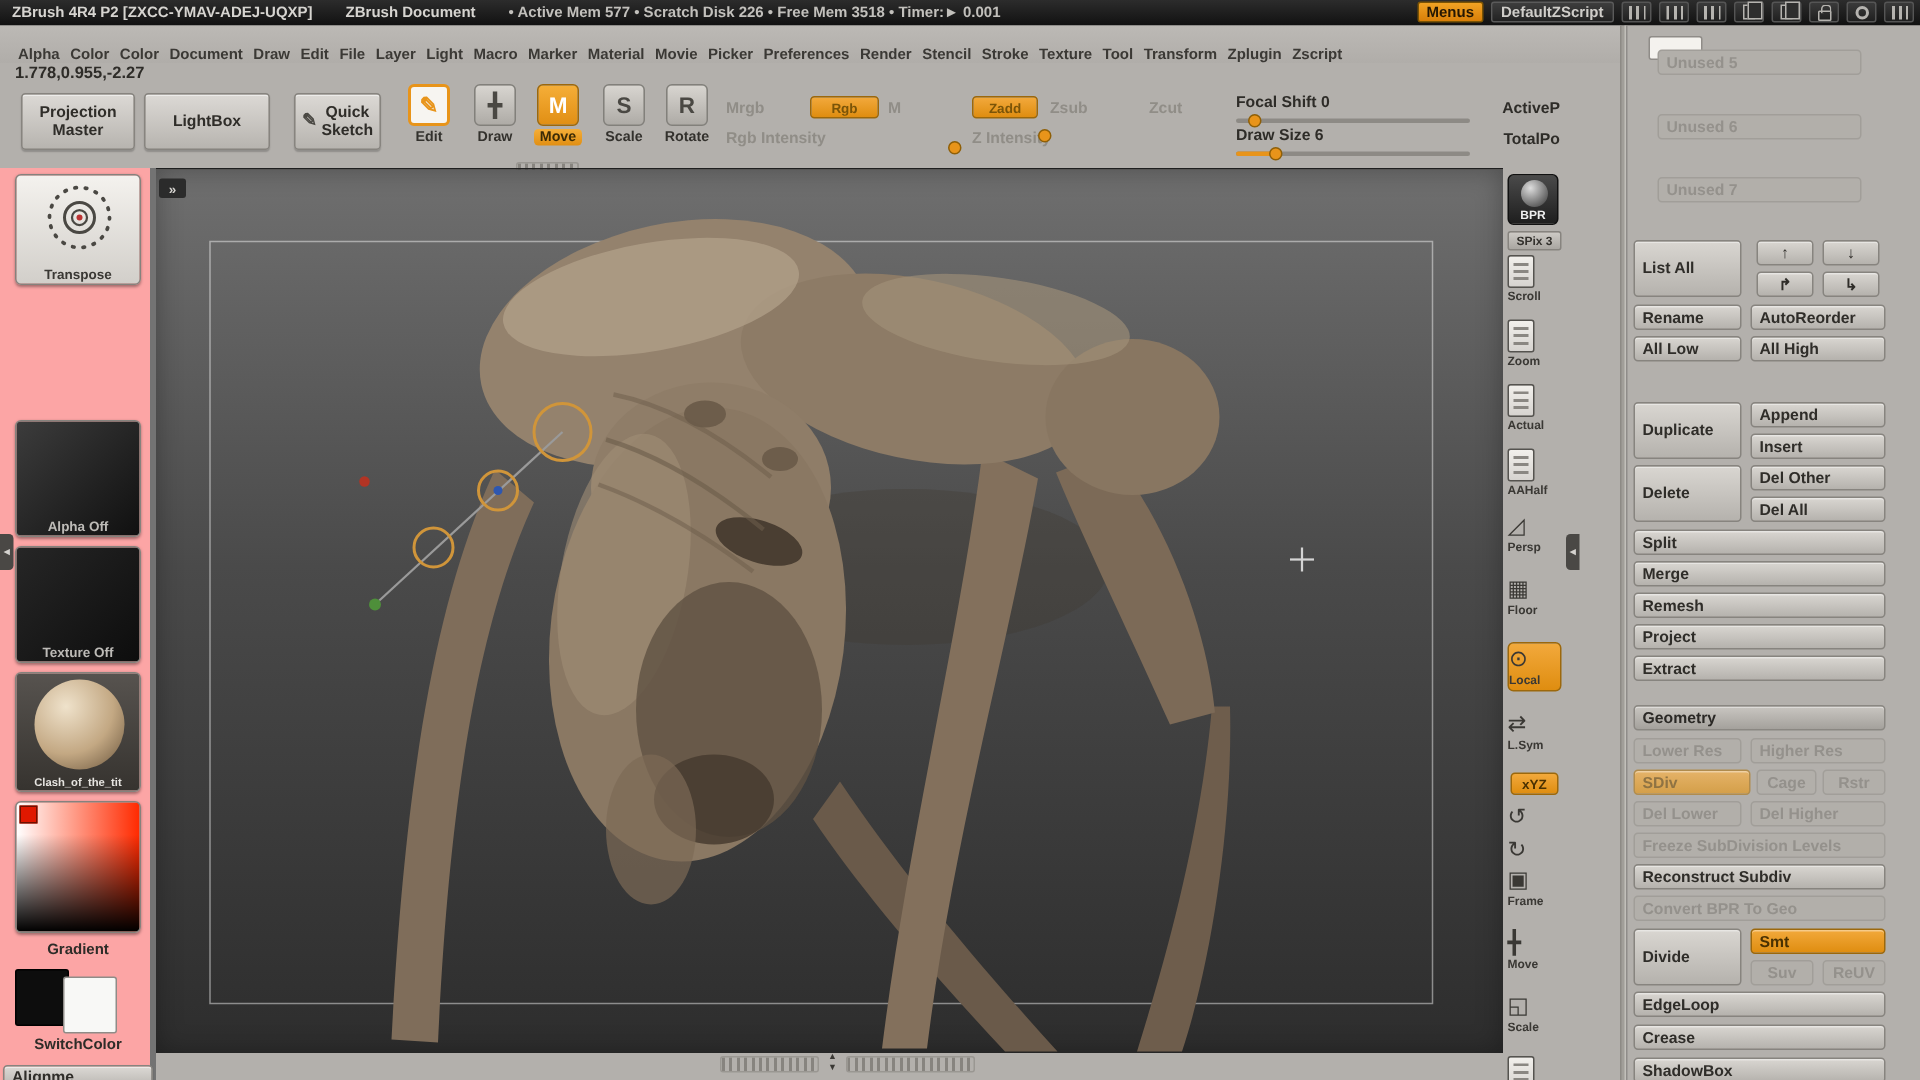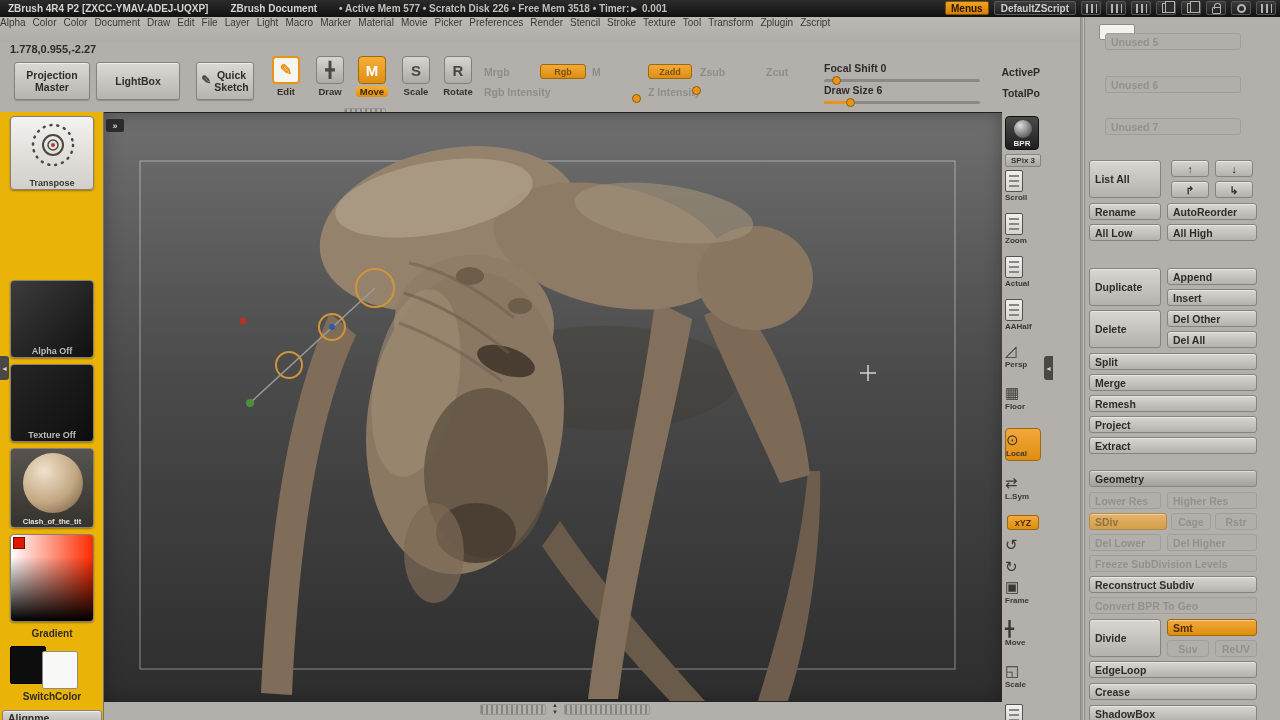--- a/index.html
+++ b/index.html
@@ -22,22 +22,22 @@
     border-radius:2px;display:flex;align-items:center;justify-content:center;cursor:pointer}
   .bars{width:11px;height:9px;background:repeating-linear-gradient(90deg,#b5b3af 0 2px,transparent 2px 5px)}
   .pages{width:8px;height:10px;border:1px solid #b5b3af;position:relative;background:#2e2e2e}
   .pages::after{content:"";position:absolute;left:2px;top:-3px;width:8px;height:10px;border:1px solid #b5b3af;background:#2e2e2e}
   .locki{width:9px;height:7px;border:1px solid #b5b3af;border-radius:1px;position:relative;margin-top:4px}
   .locki::before{content:"";position:absolute;top:-5px;left:1px;width:5px;height:5px;
     border:1px solid #b5b3af;border-bottom:none;border-radius:3px 3px 0 0}
   .circ{width:9px;height:9px;border:2px solid #b5b3af;border-radius:50%}
 
   
-  .menubar{position:absolute;left:0;top:17px;width:1080px;height:25px;display:flex;align-items:flex-start;
-    gap:7px;font-size:10px;font-weight:normal;color:#3b3935;
+  .menubar{position:absolute;left:0;top:17px;width:1080px;height:25px;display:flex;align-items:flex-end;
+    gap:7px;padding-left:12px;font-size:10px;font-weight:bold;color:#3b3935;
     background:linear-gradient(#bcb9b5,#b0ada9);overflow:hidden;white-space:nowrap}
   .mi{cursor:pointer}
 
   
   .shelf{position:absolute;left:0;top:42px;width:1084px;height:70px}
   .coords{position:absolute;left:10px;top:1px;font-size:11px;font-weight:bold;color:#2e2c28}
   .btn{position:absolute;display:flex;align-items:center;background:linear-gradient(#dcd9d5,#b7b4af);
     border:1px solid #87847f;border-radius:3px;color:#2f2d29;font-weight:bold;font-size:10.5px;
     padding:0 5px;box-shadow:inset 0 1px 0 rgba(255,255,255,.5),0 1px 1px rgba(0,0,0,.2);
     white-space:nowrap;overflow:hidden;cursor:pointer}
@@ -56,22 +56,22 @@
   .oslider{position:absolute;height:15px;background:linear-gradient(#f2a93c,#df8d10);border:1px solid #9c680c;
     border-radius:3px;font-size:9px;font-weight:bold;color:#7a5408;display:flex;align-items:center;justify-content:center;cursor:pointer}
   .odot{position:absolute;width:9px;height:9px;border-radius:50%;background:#e8941a;border:1px solid #8f5f07}
   .sline{position:absolute;height:3px;background:#8d8a85;border-radius:2px}
   .sfill{position:absolute;height:3px;background:#e8941a;border-radius:2px}
   .sdot{position:absolute;width:9px;height:9px;border-radius:50%;background:#e8941a;border:1px solid #8f5f07}
   .hstripes{position:absolute;background:repeating-linear-gradient(90deg,#87847f 0 2px,#b3b0ac 2px 5px);
     border:1px solid #9a9792;border-radius:2px}
 
   
-  .left-sidebar{position:absolute;left:0;top:112px;width:104px;height:608px;background:#eab308;
-    border-right:1px solid #737373}
+  .left-sidebar{position:absolute;left:0;top:112px;width:104px;height:608px;background:#fca5a5;
+    border-right:4px solid #737373}
   .thumb{position:absolute;left:10px;width:84px;border:1px solid #85827d;border-radius:4px;
     box-shadow:0 1px 2px rgba(0,0,0,.35);overflow:hidden;cursor:pointer}
   .thumb-label{position:absolute;bottom:1px;left:0;width:100%;text-align:center;font-size:9px;font-weight:bold}
   .side-label{position:absolute;left:0;width:104px;text-align:center;font-size:10px;font-weight:bold;color:#2e2c28}
 
   
   .canvas{position:absolute;left:104px;top:112px;width:898px;height:590px;
     background:linear-gradient(#6f6f6f,#4a4a4a 45%,#2d2d2d);border-top:1px solid #1f1f1f;
     box-shadow:inset 0 0 18px rgba(0,0,0,.3);overflow:hidden;cursor:crosshair}
   .canvas svg{position:absolute;left:0;top:0}

